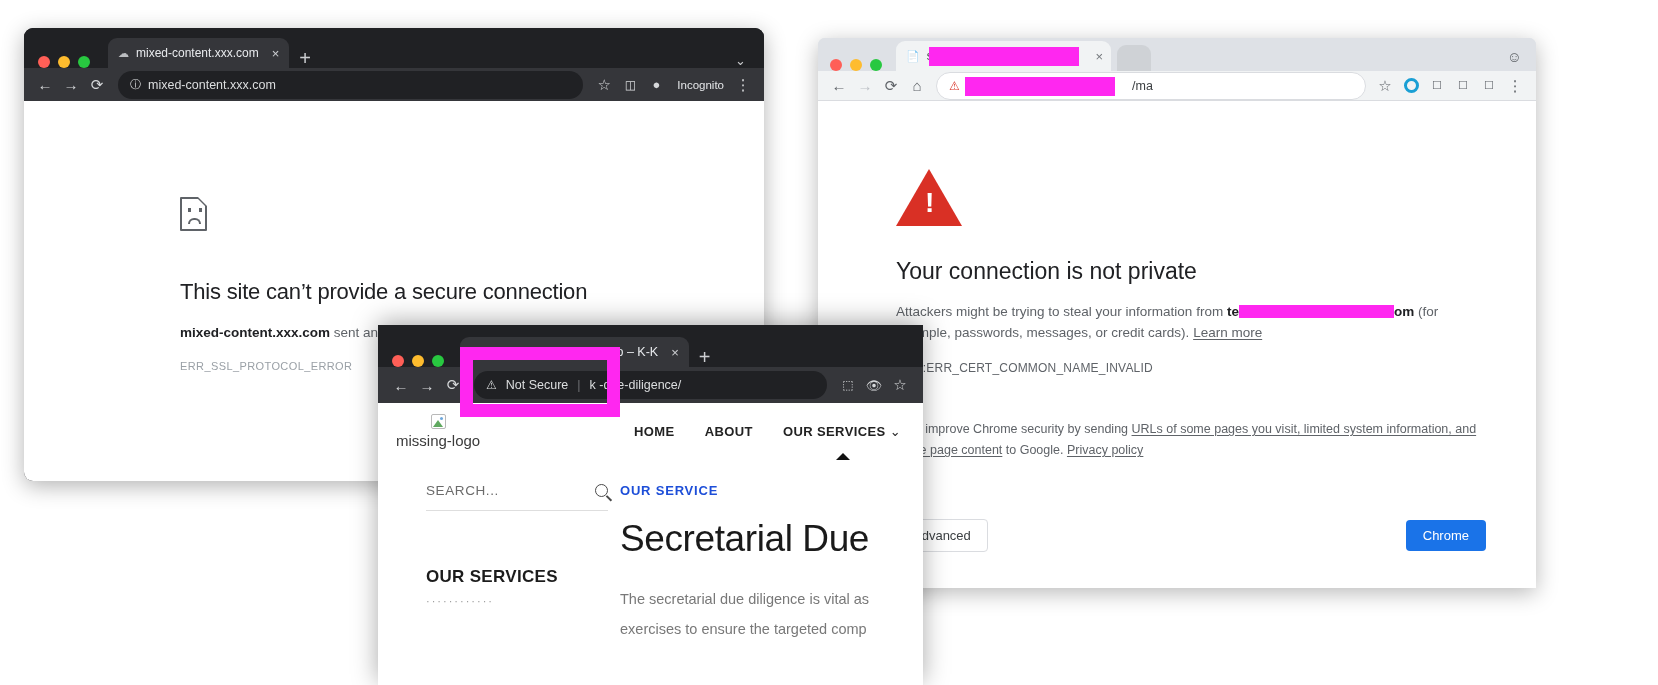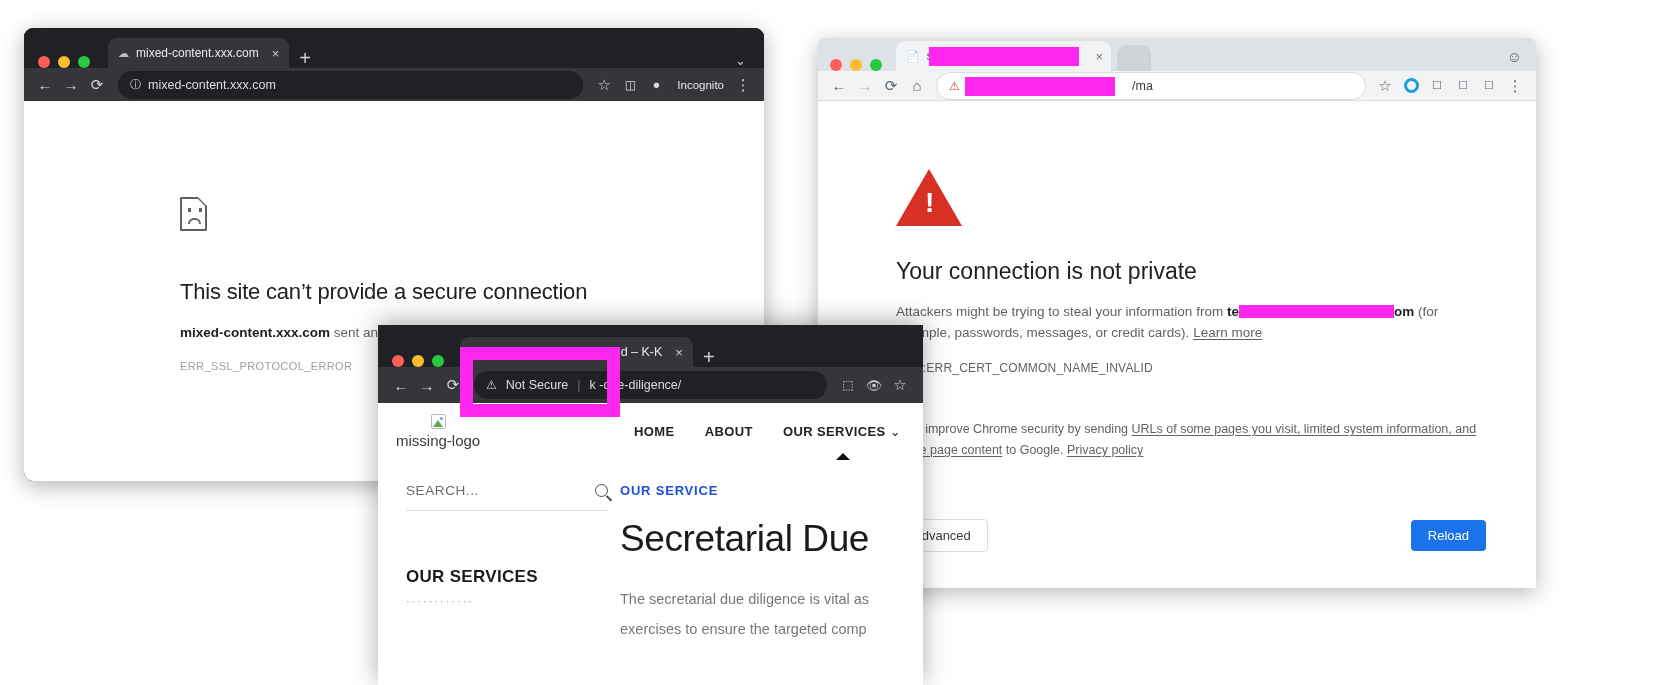--- a/index.html
+++ b/index.html
@@ -154,21 +154,21 @@
     content:""; position:absolute; right:2px; top:2px;
     width:3px; height:3px; border-radius:50%; background:#6fa8dc;
   }
   .site-links { margin-left: auto; display: flex; align-items: center;
                 gap: 30px; font-size: 13px; font-weight: 700;
                 letter-spacing:.4px; color: #222; }
   .caret-up { position: absolute; right: 73px; top: 50px;
               width:0;height:0;border-left:7px solid transparent;
               border-right:7px solid transparent;border-bottom:7px solid #111; }
   .site-body { display: flex; padding: 24px 0 0 0; background:#fff; }
-  .side { width: 230px; padding-left: 28px; }
+  .side { width: 230px; padding-left: 48px; }
   .searchrow { display: flex; align-items: center; border-bottom: 1px solid #dedede;
                padding-bottom: 12px; }
   .searchrow span { font-size: 13.5px; color: #6b6b6b; letter-spacing:.6px; }
   .mag { margin-left: auto; width:13px;height:13px;border:1.6px solid #4a4a4a;
          border-radius:50%; position:relative; }
   .mag::after { content:""; position:absolute; width:1.6px;height:7px;
                 background:#4a4a4a; right:-3px; bottom:-6px; transform:rotate(-45deg); }
   .side h3 { font-size: 17px; font-weight: 700; color: #1c1c1c;
              letter-spacing:.3px; margin-top: 56px; }
   .dots { margin-top: 8px; color:#9a9a9a; letter-spacing:2px; font-size:11px; }
@@ -284,36 +284,36 @@
       </p>
 
       <div class="code">NET::ERR_CERT_COMMON_NAME_INVALID</div>
 
       <div class="improve">
         <span>Help improve Chrome security by sending </span><u>URLs of some pages you visit, limited system information, and some page content</u><span> to Google. </span><u>Privacy policy</u>
       </div>
 
       <div class="btnrow">
         <button class="btn-adv">Advanced</button>
-        <button class="btn-reload">Reload</button>
+        <button class="btn-reload">Chrome</button>
       </div>
     </div>
   </div>
 
   <div class="win dark" id="win3">
 
     <div class="tabstrip">
       <div class="lights">
         <span class="light l-red"></span>
         <span class="light l-yel"></span>
         <span class="light l-grn"></span>
       </div>
       <div class="tab" style="margin-left:16px;font-size:12.5px;">
         <span style="font-size:10px;color:#8ab4f8;">■</span>
-        <span>Secretarial Due Advanced – K-K</span>
+        <span>Secretarial Due Incognito – K-K</span>
         <span class="tab-close">×</span>
       </div>
       <div class="newtab">+</div>
     </div>
 
     <div class="navbar">
       <div class="navbtn">←</div>
       <div class="navbtn">→</div>
       <div class="navbtn">⟳</div>
       <div class="omnibox" style="margin:0 8px;gap:9px;">

